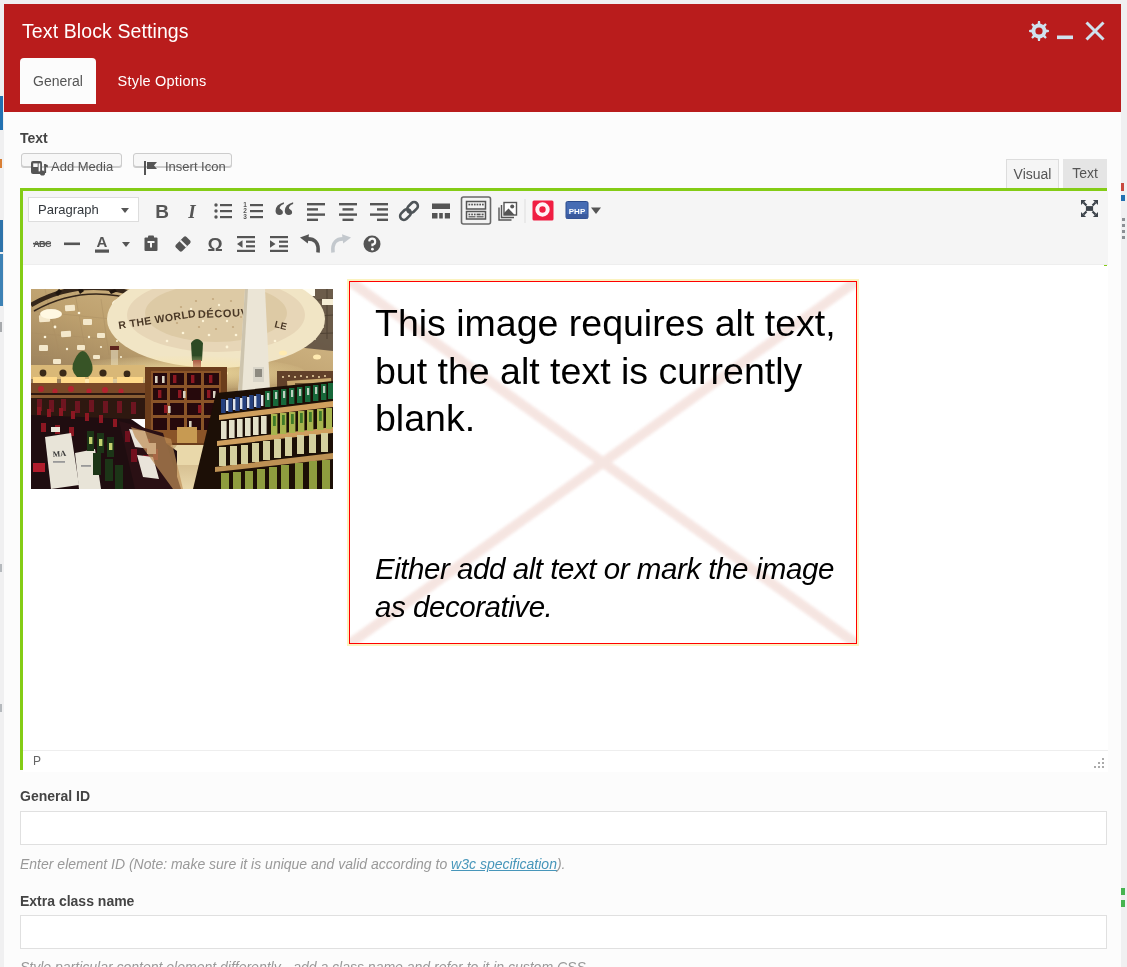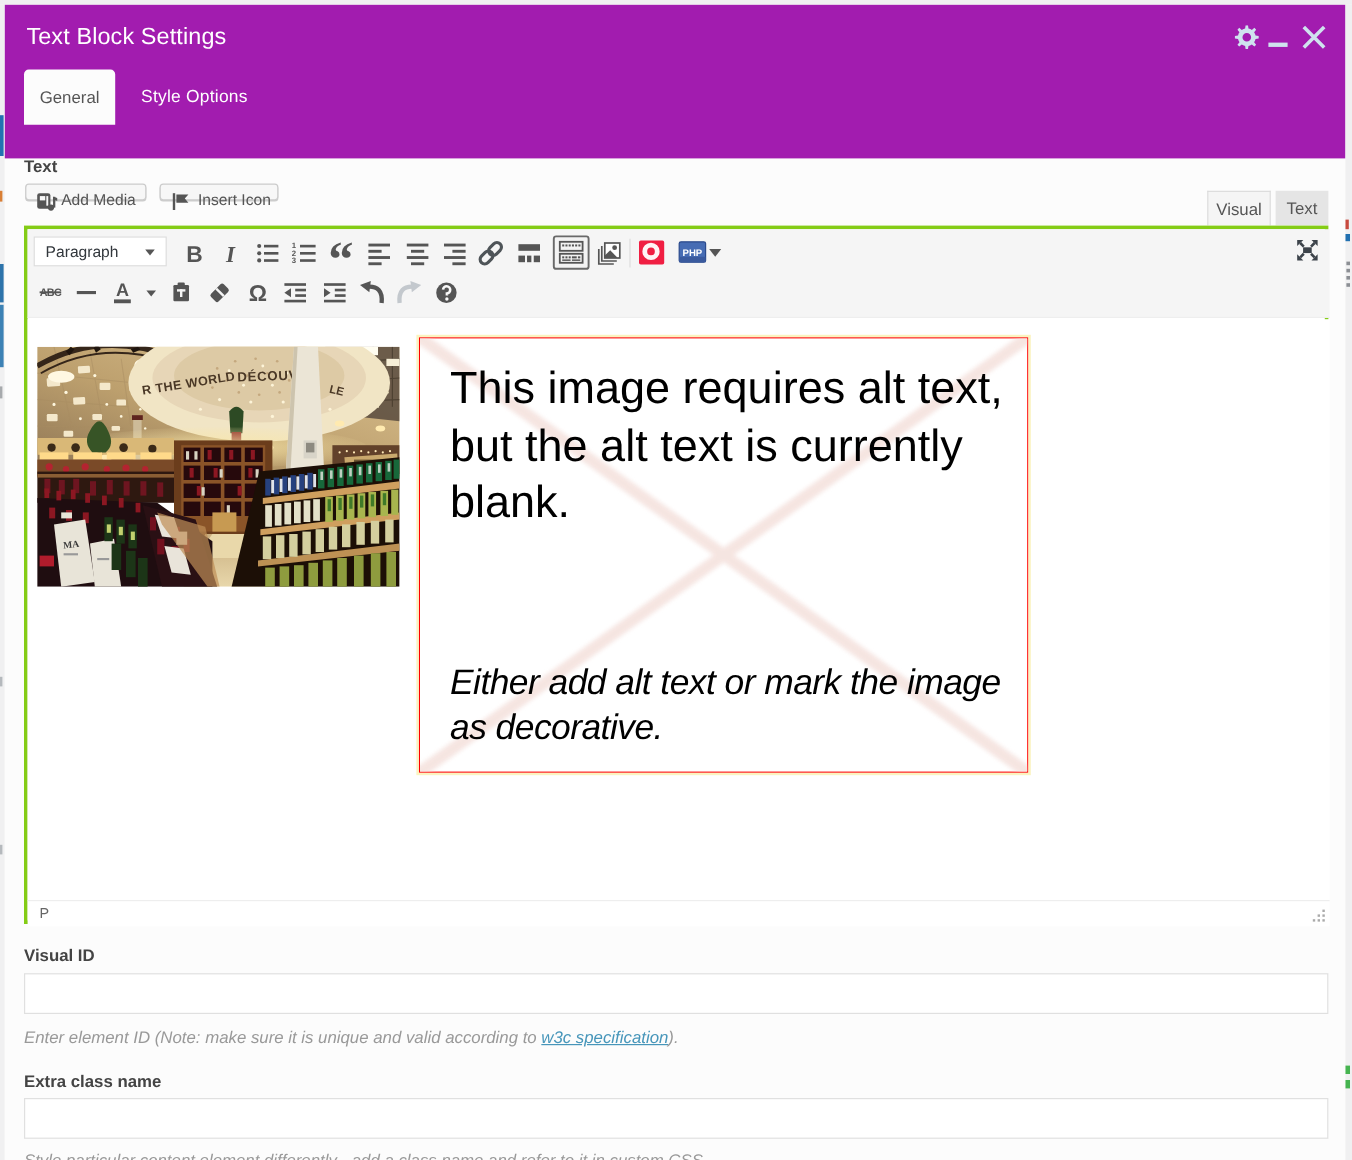--- a/index.html
+++ b/index.html
@@ -5,21 +5,21 @@
   * { margin:0; padding:0; box-sizing:border-box; }
   html,body { width:1127px; height:967px; overflow:hidden; font-family:"Liberation Sans", sans-serif; }
   body { position:relative; background:#fff; }
   .abs { position:absolute; }
   
   #bg-top { left:0; top:0; width:1127px; height:4px; background:#f0f0f1; }
   #bg-left { left:0; top:4px; width:4px; height:963px; background:#f0f0f1; }
   #bg-right { left:1121px; top:4px; width:6px; height:963px; background:#f0f0f1; }
   
   #modal { left:4px; top:4px; width:1117px; height:963px; background:#fcfcfc; }
-  #header { left:0; top:0; width:1117px; height:128px; background:#a21caf; }
+  #header { left:0; top:0; width:1117px; height:108px; background:#b91c1c; }
   #title { left:18px; top:13px; font-size:19.5px; color:#fff; line-height:28px; font-weight:400; letter-spacing:0.1px;}
   .htab { top:54px; height:46px; font-size:14px; line-height:46px; text-align:center; }
   #tab-general { left:16px; width:76px; background:#fcfcfc; color:#555; border-radius:4px 4px 0 0; }
   #tab-design { left:98px; width:120px; color:#fff; font-size:14.5px; letter-spacing:0.2px; }
   
   #hicons { right:13px; top:17px; }
   
   #lbl-text { left:16px; top:126px; font-size:14px; font-weight:700; color:#444; }
   .wpbtn { top:149px; height:14px; background:#f7f7f7; border:1px solid #ccc; border-radius:3px;
            color:#555; font-size:13px; line-height:26px; box-shadow:0 1px 0 #ccc; }
@@ -662,19 +662,19 @@
           <rect x="10" y="2" width="2" height="2"></rect>
           <rect x="6" y="6" width="2" height="2"></rect>
           <rect x="10" y="6" width="2" height="2"></rect>
           <rect x="2" y="10" width="2" height="2"></rect>
           <rect x="6" y="10" width="2" height="2"></rect>
           <rect x="10" y="10" width="2" height="2"></rect>
         </svg>
       </div>
     </div>
 
-    <div class="abs flabel" style="top:784px;">Visual ID</div>
+    <div class="abs flabel" style="top:784px;">General ID</div>
     <input class="abs finput" style="top: 807px;">
     <div class="abs fnote" style="top:852px;">Enter element ID (Note: make sure it is unique and valid according to <a href="#">w3c specification</a>).</div>
     <div class="abs flabel" style="top:889px;">Extra class name</div>
     <input class="abs finput" style="top: 911px;">
     <div class="abs fnote" style="top:955px;">Style particular content element differently - add a class name and refer to it in custom CSS.</div>
   </div>
 
 </body></html>

